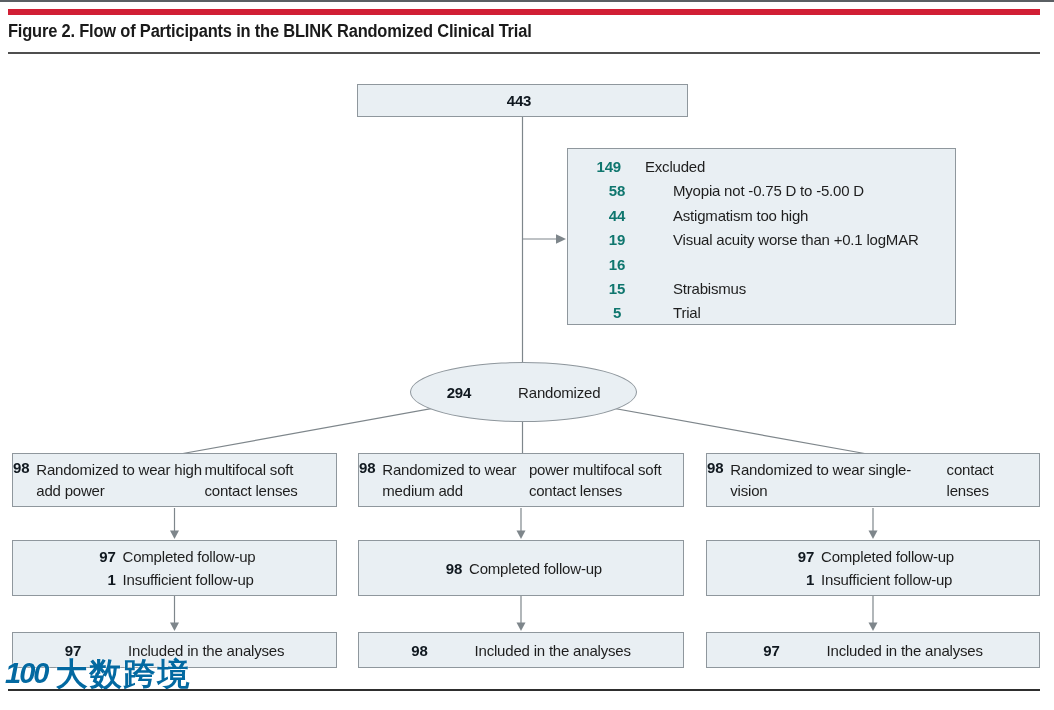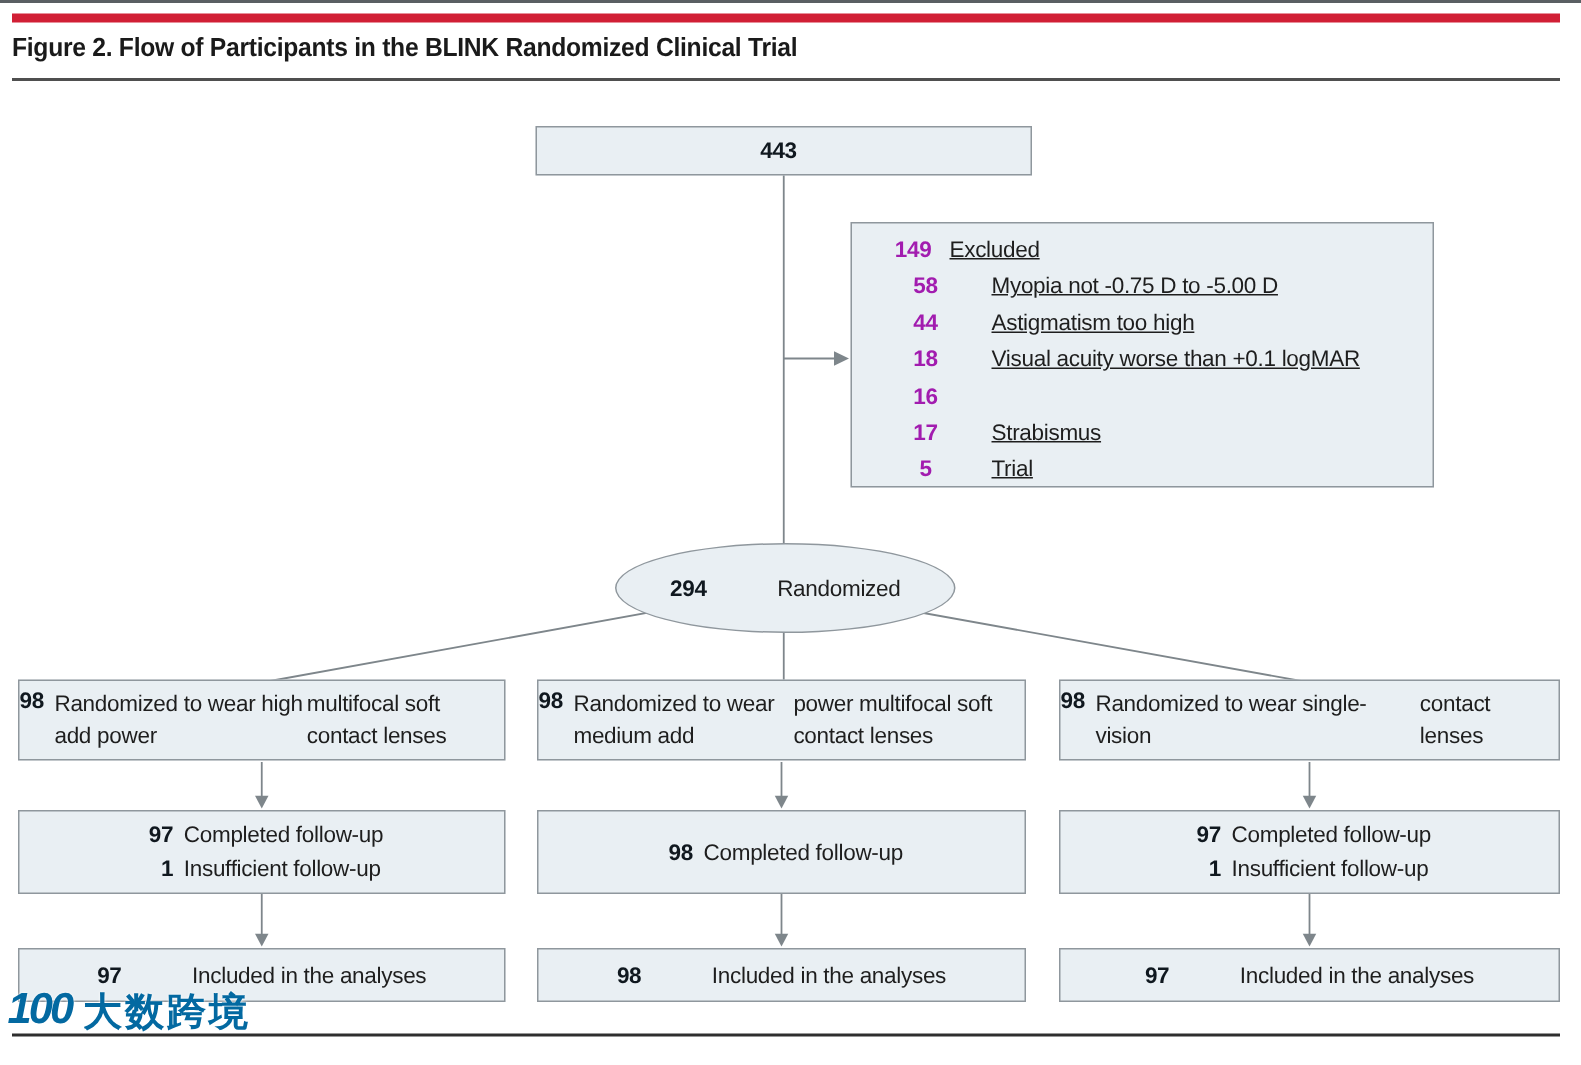--- a/index.html
+++ b/index.html
@@ -29,41 +29,41 @@
   }
   .flexc { display:flex; align-items:center; justify-content:center;gap:40px; }
   .num { font-weight:bold; color:#10181f; }
   .gap { margin-right:7px; }
 
   .ellipse { border-radius:50%; }
 
   
   .excluded { padding:6px 0 0 17px; }
   .exrow { display:flex; line-height:24.4px; }
-  .exnum { width:36px; text-align:right; font-weight:bold; color:#a21caf; flex:none; }
+  .exnum { width:36px; text-align:right; font-weight:bold; color:#0f766e; flex:none; }
   .exrow.sub .exnum { width:64px;text-align:center; }
-  .exlbl { margin-left:12px; white-space:nowrap;text-decoration:underline; }
+  .exlbl { margin-left:24px; white-space:nowrap; }
 
   
   .armwrap { display:flex; align-items:flex-start; }
   .armlbl { display:flex; flex-direction:row; align-items:center; line-height:21px; }
 
   
   .rows { display:flex; flex-direction:column; }
   .frow { display:flex; line-height:23px; }
   .fnum { min-width:22px; text-align:right; font-weight:bold; color:#10181f; flex:none; }
   .flbl { margin-left:7px; white-space:nowrap; }
 
   
   .watermark {
     position:absolute; left:5px; top:658px; z-index:2; display:flex; align-items:flex-end;
     color:#0369a1; text-shadow:0 0 2px #ffffff; user-select:none;
   }
   .wm-logo { font-size:29px; font-weight:bold; font-style:italic; letter-spacing:-2px; line-height:30px; }
-  .wm-text { font-size:26px; font-weight:bold; letter-spacing:2px; margin-left:8px; line-height:28px; }
+  .wm-text { font-size:32px; font-weight:bold; letter-spacing:2px; margin-left:8px; line-height:28px; }
 </style>
 </head>
 <body>
 
 <div class="fig">
 
   <div class="top-edge"></div>
   <div class="accent-bar"></div>
   <div class="fig-title">Figure 2. Flow of Participants in the BLINK Randomized Clinical Trial</div>
   <div class="title-rule"></div>
@@ -104,28 +104,28 @@
     </div>
     <div class="exrow sub">
       <span class="exnum">58</span>
       <span class="exlbl">Myopia not -0.75 D to -5.00 D</span>
     </div>
     <div class="exrow sub">
       <span class="exnum">44</span>
       <span class="exlbl">Astigmatism too high</span>
     </div>
     <div class="exrow sub">
-      <span class="exnum">18</span>
+      <span class="exnum">19</span>
       <span class="exlbl">Visual acuity worse than +0.1 logMAR</span>
     </div>
     <div class="exrow sub">
       <span class="exnum">16</span>
     </div>
     <div class="exrow sub">
-      <span class="exnum">17</span>
+      <span class="exnum">15</span>
       <span class="exlbl">Strabismus</span>
     </div>
     <div class="exrow sub">
       <span class="exnum">5</span>
       <span class="exlbl">Trial</span>
     </div>
   </div>
 
   <div class="box ellipse flexc" style="left:410px; top:362px; width:227px; height:60px;">
     <span class="num gap">294</span>

